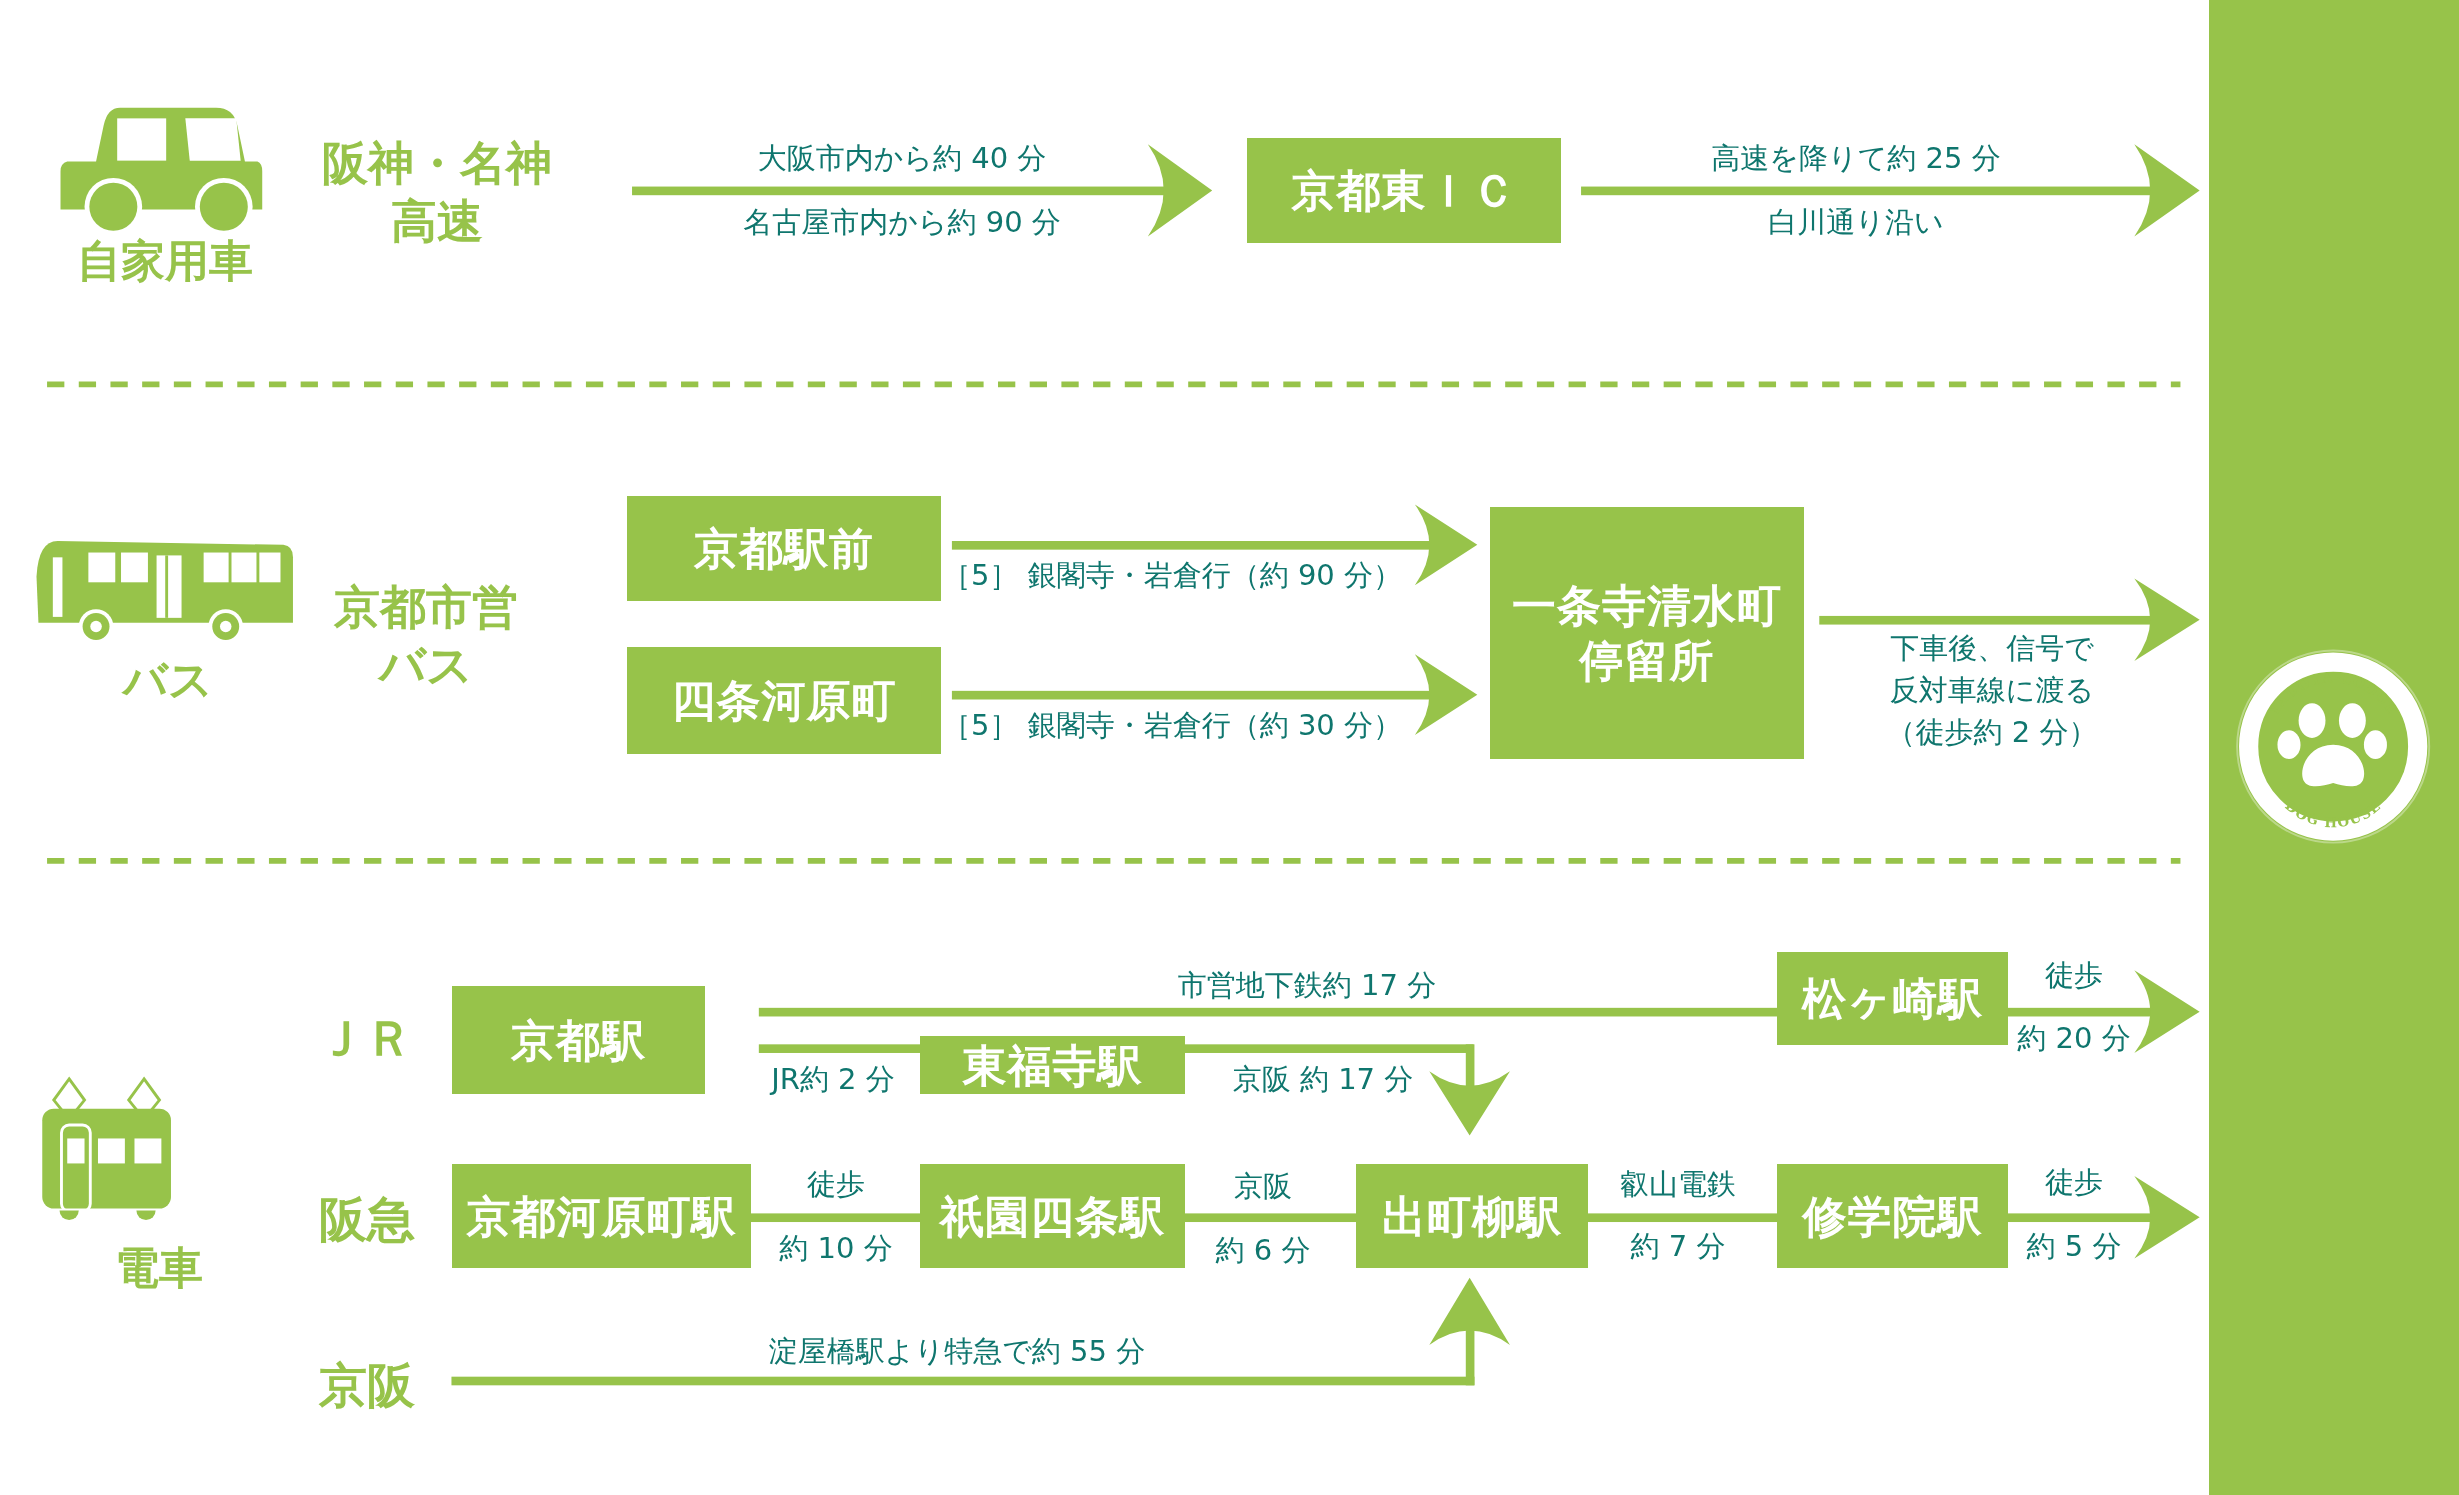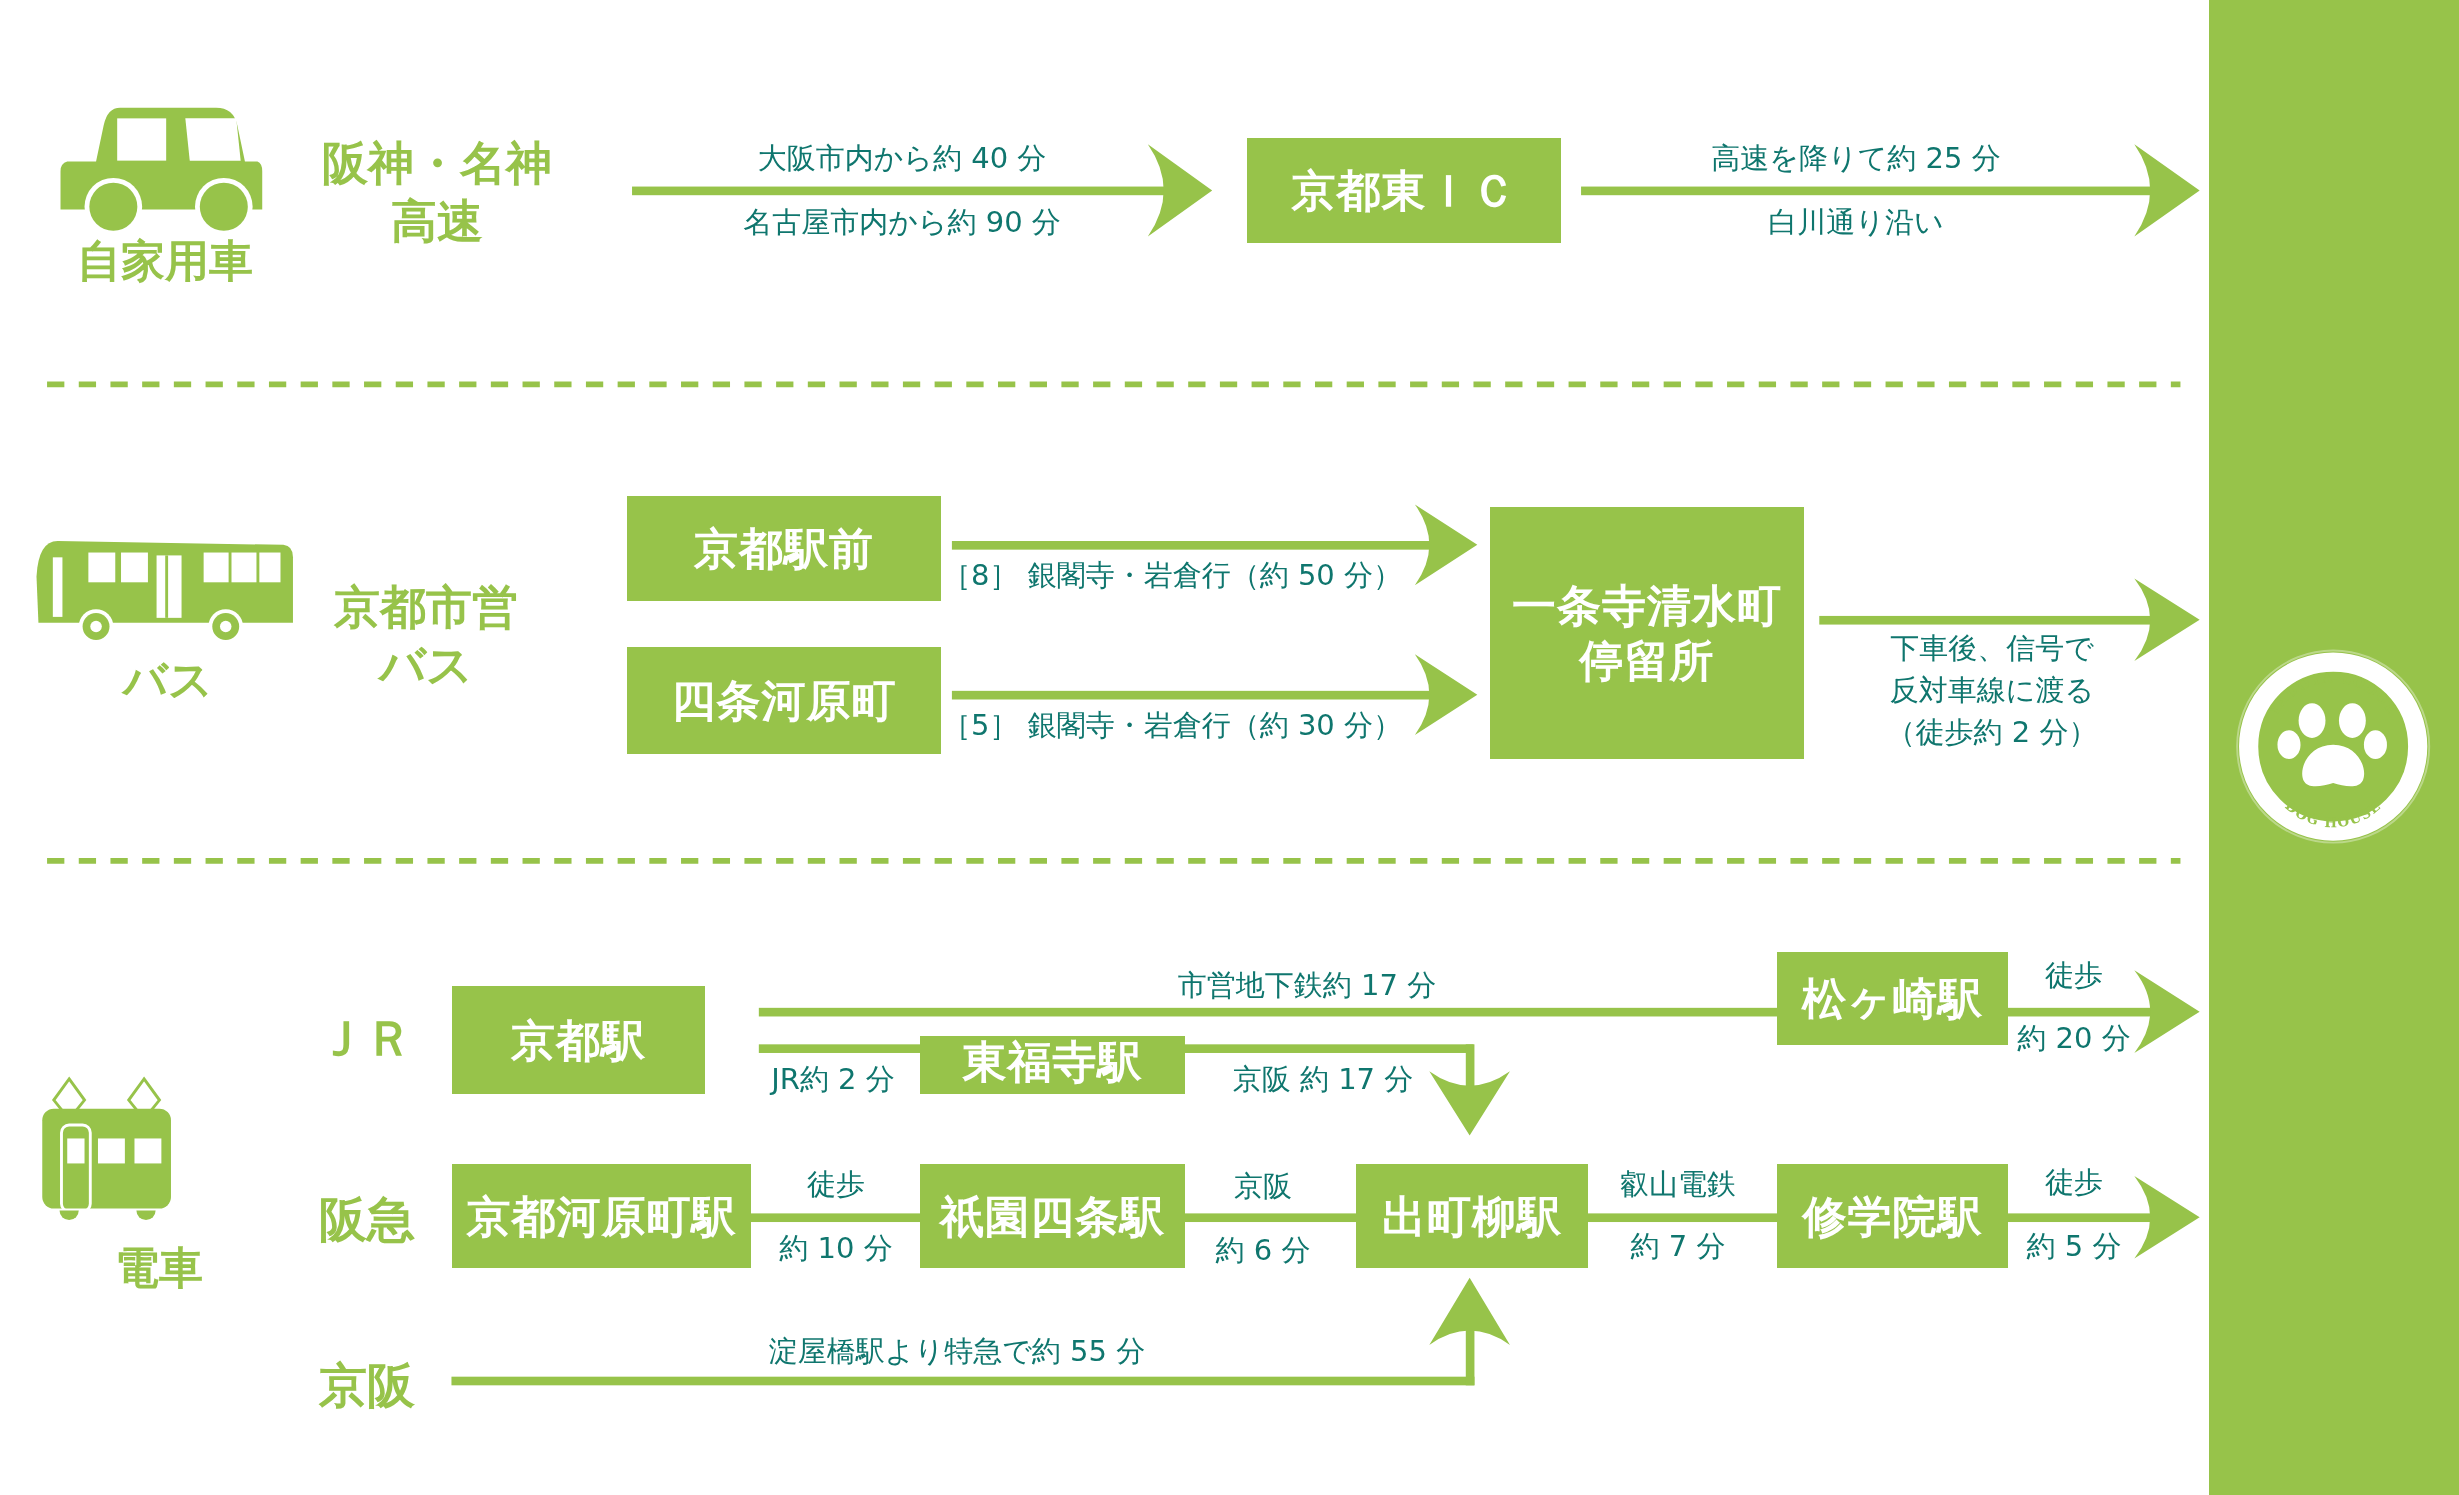--- a/index.html
+++ b/index.html
@@ -156,35 +156,35 @@
 <div class="btxt" style="left:902px; top:223px;">名古屋市内から約 90 分</div>
 <div class="box big" style="left:1247px; top:138px; width:314px; height:105px;">京都東ＩＣ</div>
 <div class="btxt" style="left:1856px; top:159px;">高速を降りて約 25 分</div>
 <div class="btxt" style="left:1856px; top:223px;">白川通り沿い</div>
 
 <div class="gtxt mode-label" style="left:168px; top:680px;">バス</div>
 <div class="gtxt line-label multi" style="left:426px; top:636px; text-align:center;">京都市営
 バス</div>
 <div class="box big" style="left:627px; top:496px; width:314px; height:105px;">京都駅前</div>
 <div class="box big" style="left:627px; top:647px; width:314px; height:107px;">四条河原町</div>
-<div class="btxt" style="left:1172px; top:576px;">［8］ 銀閣寺・岩倉行（約 50 分）</div>
+<div class="btxt" style="left:1172px; top:576px;">［5］ 銀閣寺・岩倉行（約 90 分）</div>
 <div class="btxt" style="left:1172px; top:726px;">［5］ 銀閣寺・岩倉行（約 30 分）</div>
 <div class="box big multi" style="left:1490px; top:499px; width:314px; height:252px; transform:none; text-align:center;margin-top:8px;">一条寺清水町
 停留所</div>
 <div class="btxt multi" style="left:1992px; top:690px;text-align:center;">下車後、信号で
 反対車線に渡る
 （徒歩約 2 分）</div>
 
 <div class="gtxt mode-label" style="left:159px; top:1268px;">電車</div>
 
 <div class="gtxt rail-label" style="left:365px; top:1039px;">ＪＲ</div>
 <div class="box big" style="left:452px; top:986px; width:253px; height:108px;">京都駅</div>
 <div class="btxt" style="left:1307px; top:986px;">市営地下鉄約 17 分</div>
 <div class="btxt" style="left:833px; top:1080px;">JR約 2 分</div>
-<div class="box big" style="left:920px; top:1036px; width:265px; height:58px;font-family:Liberation Mono, monospace;">東福寺駅</div>
+<div class="box big" style="left:920px; top:1036px; width:265px; height:58px;">東福寺駅</div>
 <div class="btxt" style="left:1323px; top:1080px;">京阪 約 17 分</div>
 <div class="box big" style="left:1777px; top:952px; width:231px; height:93px;">松ヶ崎駅</div>
 <div class="btxt" style="left:2074px; top:976px;">徒歩</div>
 <div class="btxt" style="left:2074px; top:1039px;">約 20 分</div>
 
 <div class="gtxt rail-label" style="left:367px; top:1220px;">阪急</div>
 <div class="box big" style="left:452px; top:1164px; width:299px; height:104px;">京都河原町駅</div>
 <div class="btxt" style="left:836px; top:1185px;">徒歩</div>
 <div class="btxt" style="left:836px; top:1249px;">約 10 分</div>
 <div class="box big" style="left:920px; top:1164px; width:265px; height:104px;">祇園四条駅</div>

